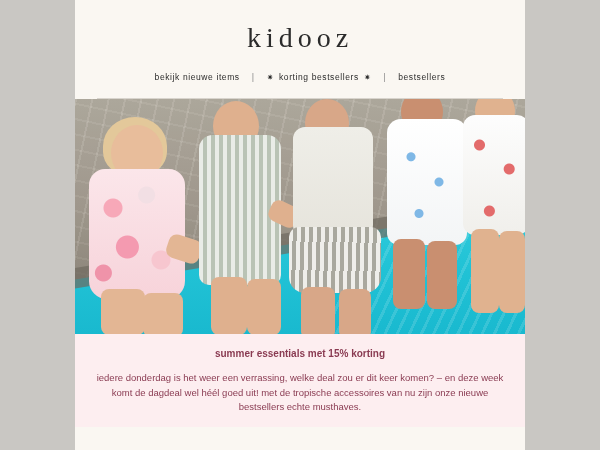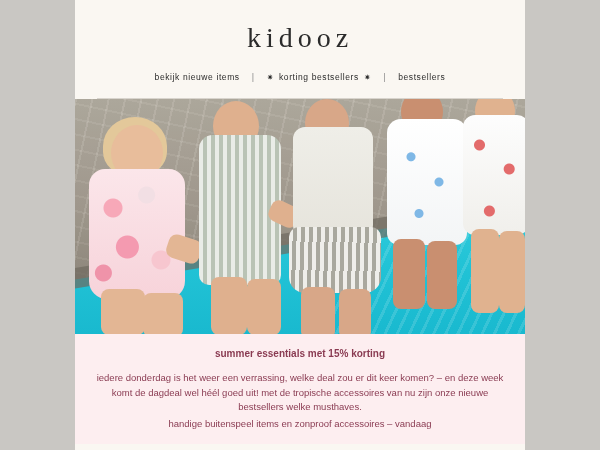--- a/index.html
+++ b/index.html
@@ -336,19 +336,18 @@
         <div class="leg r"></div>
       </div>
     </div>
 
     <div class="promo">
       <div class="promo-sub">summer essentials met 15% korting</div>
       <div class="promo-body">
         <span>iedere donderdag is het weer een verrassing, welke deal zou er dit</span>
         <span>keer komen? – en deze week komt de </span><b>dagdeal wel héél goed uit</b><span>!</span>
         <span>met de tropische accessoires van nu zijn onze </span><b>nieuwe</b>
-        <b>bestsellers</b><span> welke musthaves.</span>
-        <div class="promo-last">handige buitenspeel items en zonproof accessoires – vandaag</div>
+        <b>bestsellers</b><span> echte musthaves.</span>
       </div>
     </div>
 
   </div>
 </div>
 
 </body></html>

